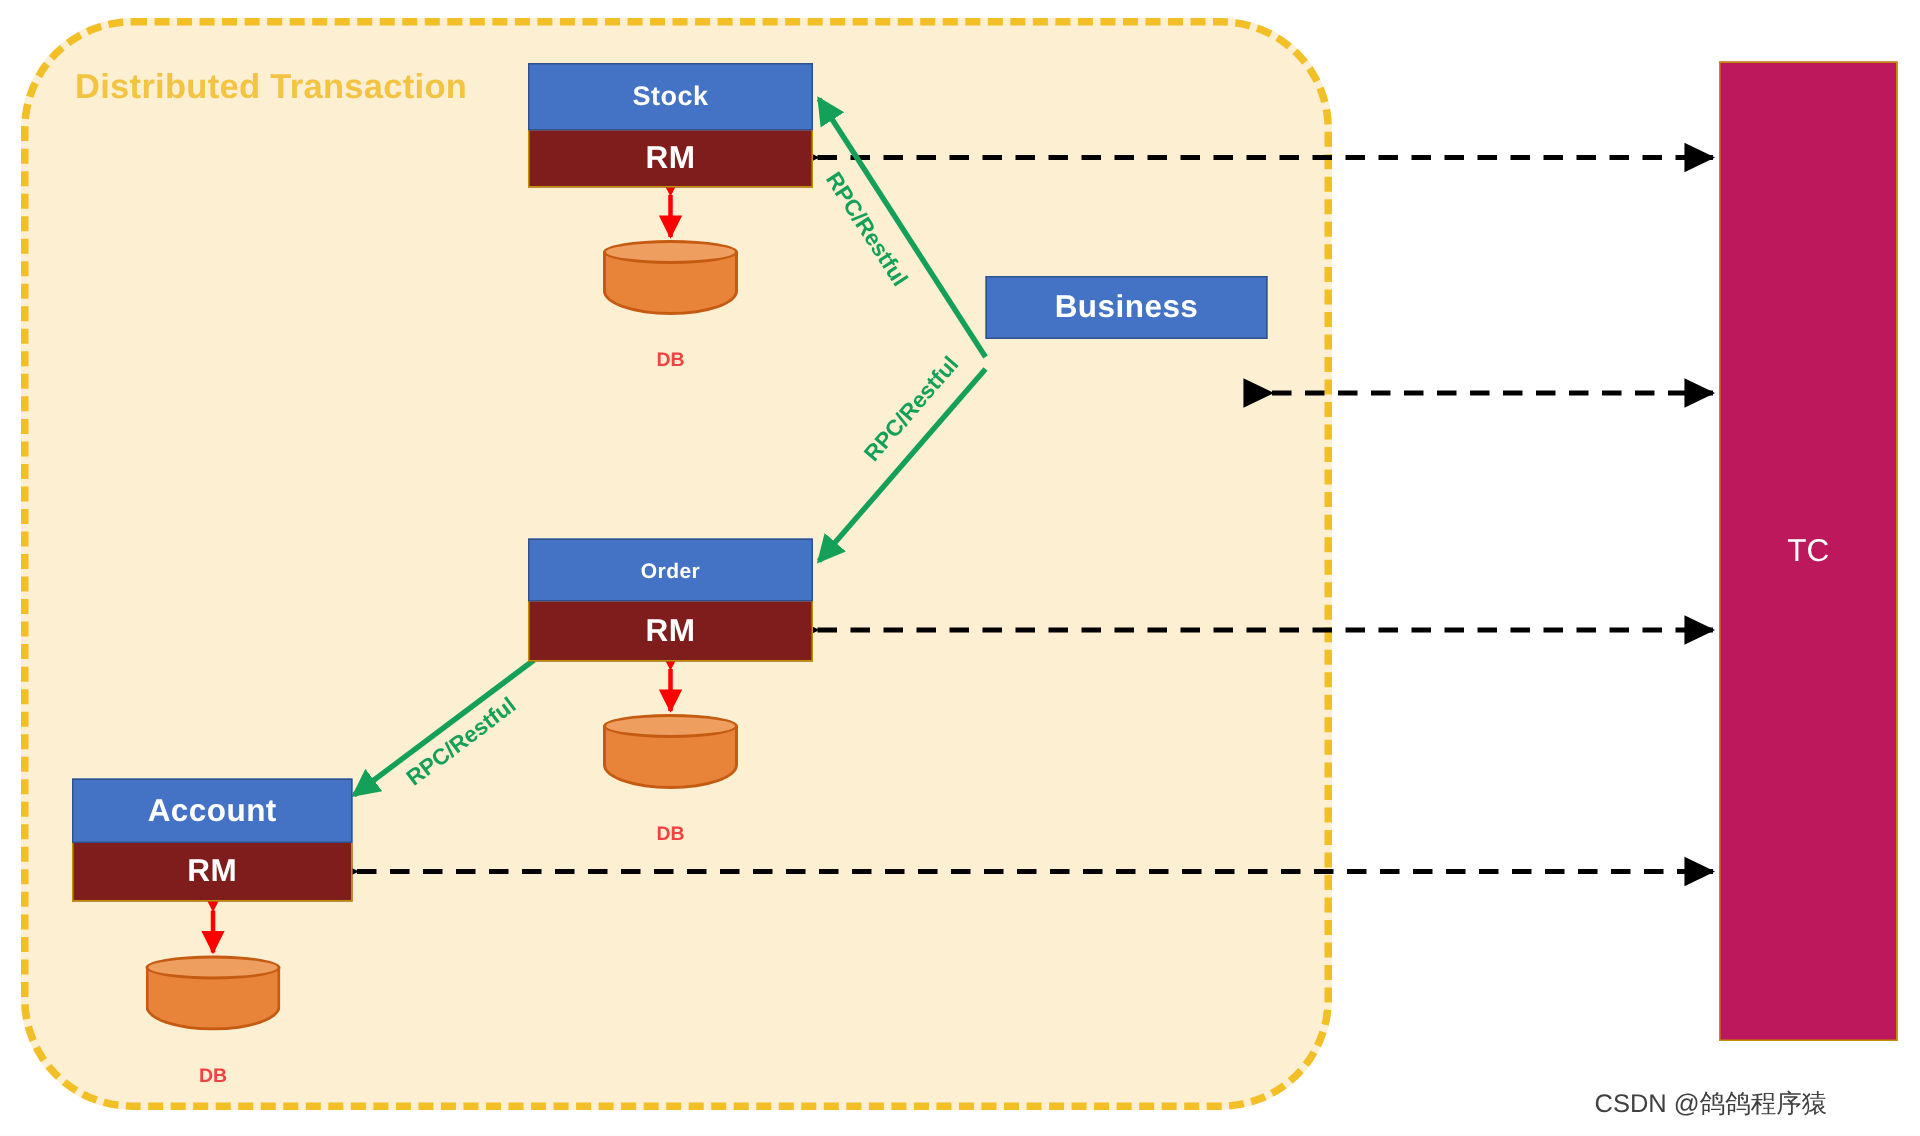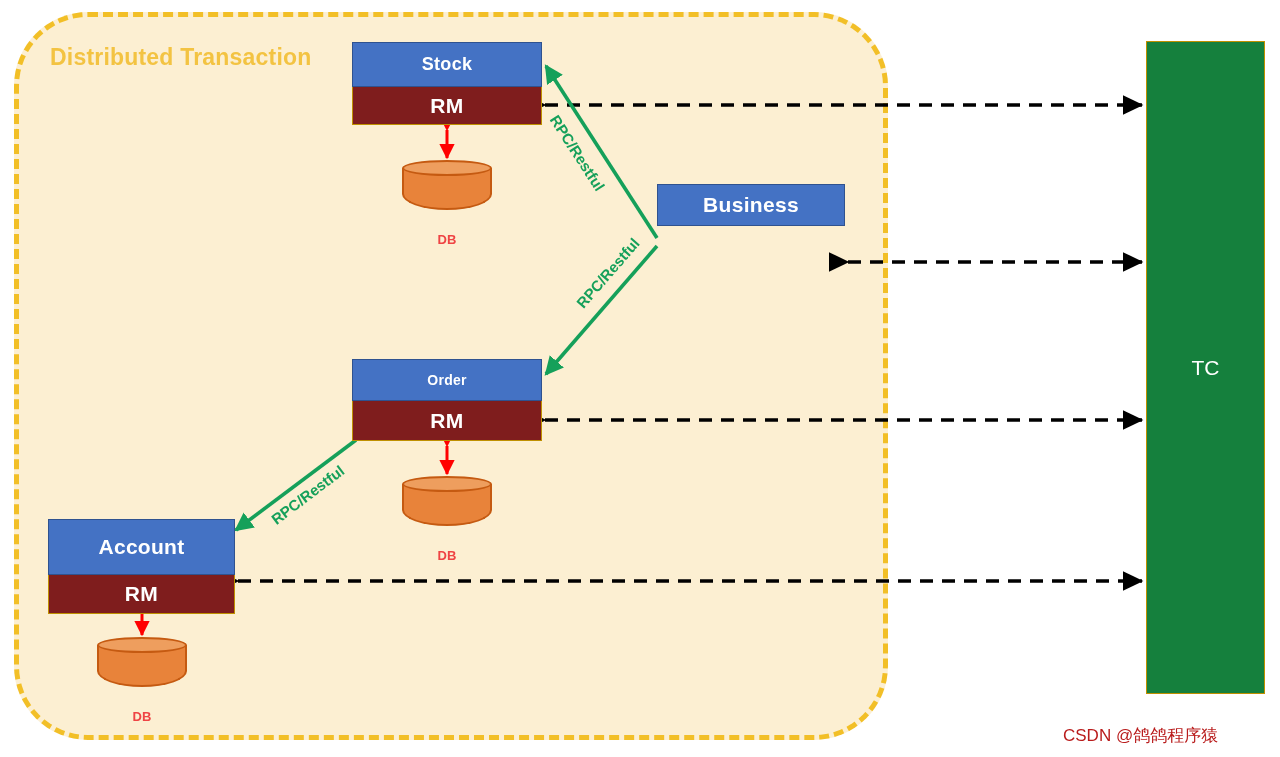--- a/index.html
+++ b/index.html
@@ -79,21 +79,21 @@
   }
 
   
   .tc-bar {
     position: absolute;
     left: 1146px;
     top: 41px;
     width: 119px;
     height: 653px;
     box-sizing: border-box;
-    background: #15803d;
+    background: #be185d;
     border: 1px solid #BF9000;
     color: #ffffff;
     font-size: 21px;
     display: flex;
     align-items: center;
     justify-content: center;
   }
 
   
   .db {
@@ -144,21 +144,21 @@
     font-weight: bold;
     white-space: nowrap;
     transform-origin: 0 0;
   }
 
   .watermark {
     position: absolute;
     left: 1063px;
     top: 724px;
     font-size: 17px;
-    color: #b91c1c;
+    color: #404040;
     white-space: nowrap;
   }
 </style>
 </head>
 <body>
 
 <div id="canvas">
 
   <div class="dt-container"></div>
   <div class="dt-title">Distributed Transaction</div>
@@ -222,21 +222,21 @@
     <div class="hdr" style="height:45px; font-size:18px;">Stock</div>
     <div class="role" style="height:38px; font-size:21px;">RM</div>
   </div>
 
   <div class="node" style="left:352px; top:359px; width:190px;">
     <div class="hdr" style="height:42px; font-size:14px;">Order</div>
     <div class="role" style="height:40px; font-size:21px;">RM</div>
   </div>
 
   <div class="node" style="left:48px; top:519px; width:187px;">
-    <div class="hdr" style="height:56px; font-size:21px;">Account</div>
+    <div class="hdr" style="height:43px; font-size:21px;">Account</div>
     <div class="role" style="height:39px; font-size:21px;">RM</div>
   </div>
 
   <div class="node" style="left:657px; top:184px; width:188px;">
     <div class="hdr" style="height:42px; font-size:21px;">Business</div>
   </div>
 
   <div class="db" style="left:402px; top:160px;">
     <div class="top"></div>
     <div class="body"></div>

